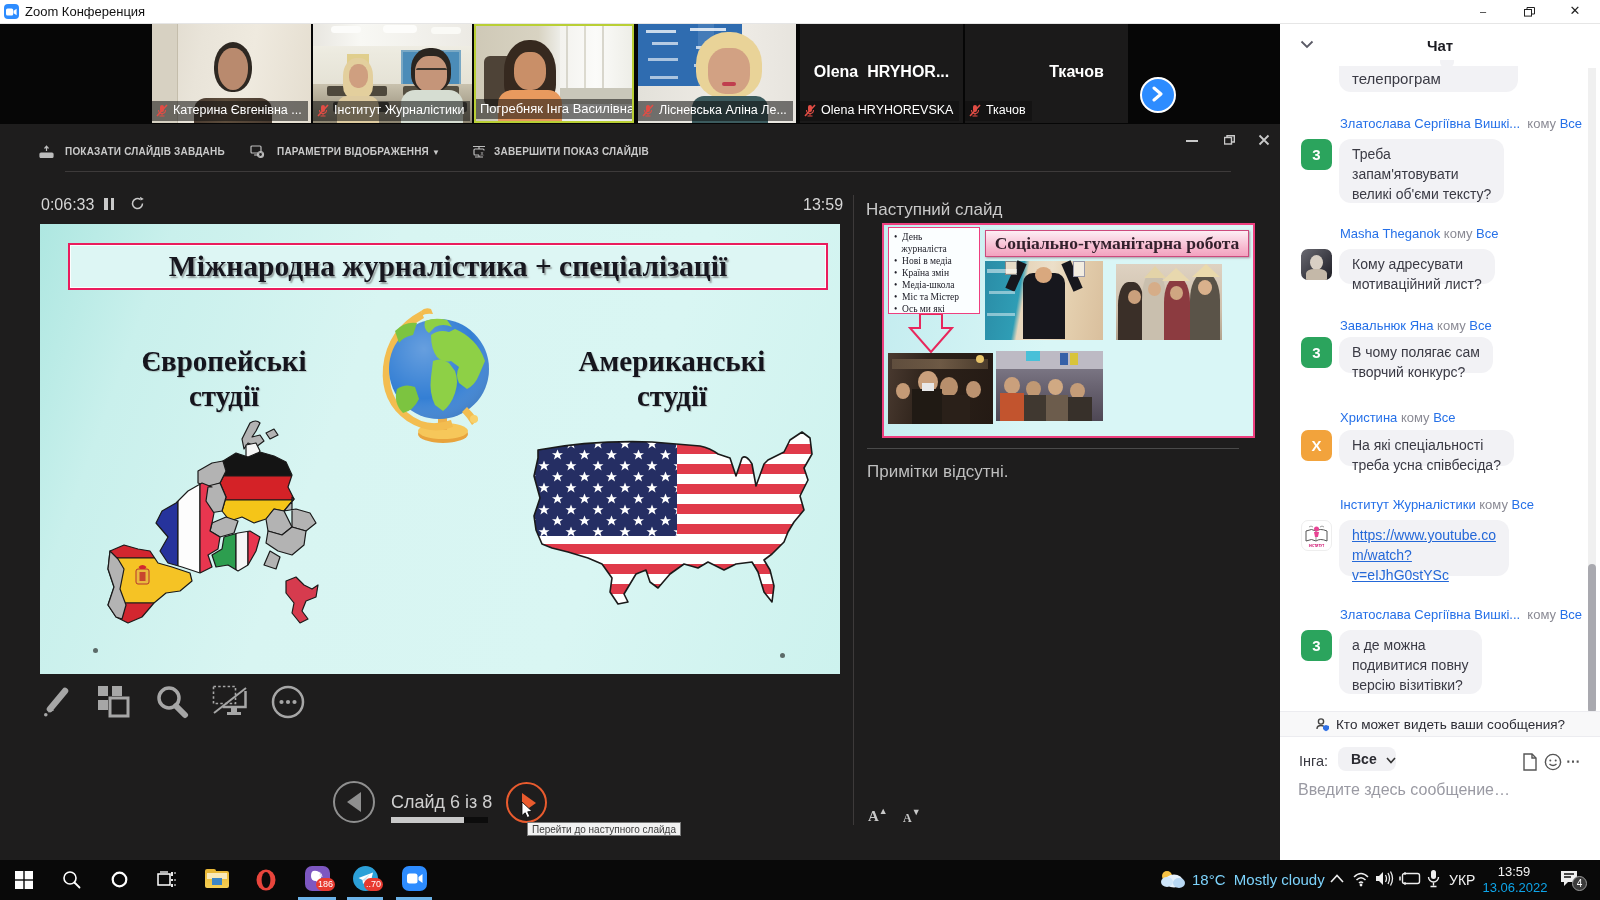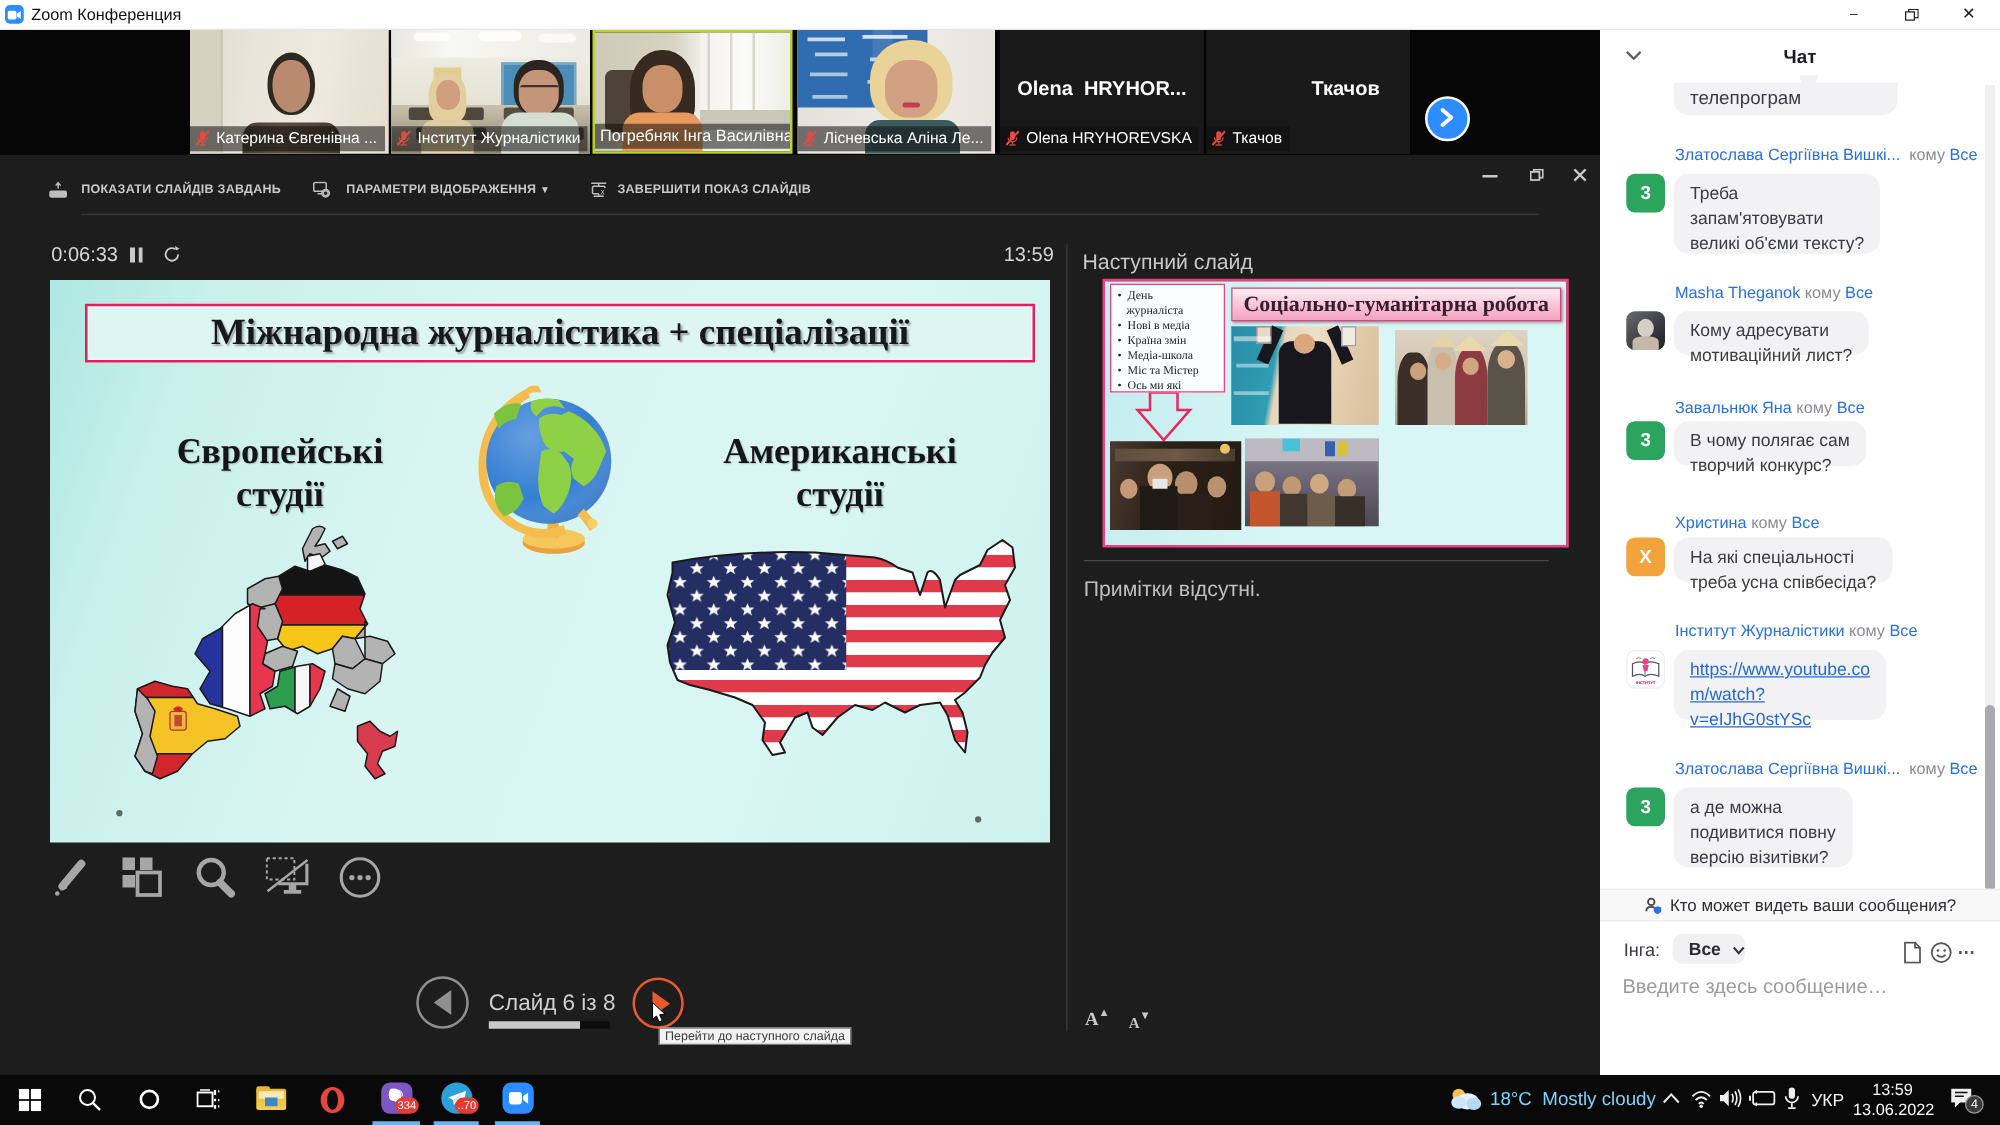--- a/index.html
+++ b/index.html
@@ -571,21 +571,21 @@
  <div class="abs" style="left:212px;top:18px;width:10px;height:7px;background:#3d86c6;"></div>
  <svg class="abs" style="left:254px;top:8px;" width="24" height="24" viewBox="0 0 24 24">
         <ellipse cx="12" cy="12" rx="9.5" ry="10.5" fill="#e8453c"></ellipse>
         <ellipse cx="12" cy="12" rx="4.4" ry="8" fill="#0a0a0a"></ellipse>
       </svg>
  <div class="abs" style="left:305px;top:6px;width:25px;height:25px;background:#7d57c1;border-radius:7px;"></div>
  <svg class="abs" style="left:309px;top:9px;" width="17" height="17" viewBox="0 0 17 17">
         <path d="M4 2 q6 -1 8 4 q1 4 -3 6 l1 3 l-3 -3 q-5 0 -5 -5 q0 -4 2 -5" fill="#fff"></path>
         <path d="M10 3 q3 1 3 5 M10 5.5 q1.5 0.5 1.5 2.5" stroke="#e8e2f4" fill="none" stroke-width="1"></path>
       </svg>
- <div class="abs" style="left:316px;top:18px;min-width:14px;height:13px;background:#e83a30;border-radius:7px;color:#fff;font-size:9px;text-align:center;line-height:13px;padding:0 2px;">334</div>
+ <div class="abs" style="left:316px;top:18px;min-width:14px;height:13px;background:#e83a30;border-radius:7px;color:#fff;font-size:9px;text-align:center;line-height:13px;padding:0 2px;">186</div>
  <div class="abs" style="left:353px;top:6px;width:25px;height:25px;background:#2ca0d8;border-radius:50%;"></div>
  <svg class="abs" style="left:358px;top:12px;" width="16" height="14" viewBox="0 0 16 14">
         <path d="M0.5 6 L15 0.5 L12 13 L7.5 9.5 L5 12 L4.5 8 Z" fill="#fff"></path>
         <path d="M4.5 8 L12 2 L6.5 9" fill="#c8e4f4"></path>
       </svg>
  <div class="abs" style="left:364px;top:18px;min-width:14px;height:13px;background:#e83a30;border-radius:7px;color:#fff;font-size:9px;text-align:center;line-height:13px;padding:0 2px;">..70</div>
  <div class="abs" style="left:402px;top:6px;width:25px;height:25px;background:#2D8CFF;border-radius:7px;"></div>
  <svg class="abs" style="left:407px;top:13px;" width="16" height="11" viewBox="0 0 16 11">
         <rect x="0" y="0.5" width="10.5" height="10" rx="2.5" fill="#fff"></rect>
         <path d="M11.5 4 L15.5 1 V10 L11.5 7 Z" fill="#fff"></path>
@@ -621,19 +621,19 @@
         <path d="M1 4.5 v4" stroke="#eee" stroke-width="1.6"></path>
         <path d="M6 0 v3 M6 10 v3" stroke="#eee" stroke-width="1.2"></path>
       </svg>
  <svg class="abs" style="left:1427px;top:9px;" width="13" height="19" viewBox="0 0 13 19">
         <rect x="4" y="1" width="5" height="9" rx="2.5" fill="#eee"></rect>
         <path d="M1.5 8 a5 5 0 0 0 10 0" fill="none" stroke="#eee" stroke-width="1.4"></path>
         <path d="M6.5 13.5 v3 M3.5 17.5 h6" stroke="#eee" stroke-width="1.4"></path>
       </svg>
  <div class="abs" style="left:1449px;top:12px;font-size:14px;color:#f2f2f2;">УКР</div>
  <div class="abs" style="left:1484px;top:4px;width:60px;text-align:center;font-size:13px;color:#f2f2f2;">13:59</div>
- <div class="abs" style="left:1477px;top:20px;width:76px;text-align:center;font-size:13px;color:#ffffff;">13.06.2022</div>
+ <div class="abs" style="left:1477px;top:20px;width:76px;text-align:center;font-size:13px;color:#0ea5e9;">13.06.2022</div>
  <svg class="abs" style="left:1559px;top:9px;" width="20" height="19" viewBox="0 0 20 19">
         <path d="M2 2 h16 v11 h-9 l-4 4 v-4 h-3 z" fill="#eee"></path>
         <path d="M5 5 h10 M5 8 h7" stroke="#111" stroke-width="1.3"></path>
       </svg>
  <div class="abs" style="left:1572px;top:16px;width:15px;height:15px;border-radius:50%;background:#3a3a3a;border:1px solid #999;color:#fff;font-size:10px;text-align:center;line-height:14px;">4</div>
 </div>
 </div>
 </body></html>

